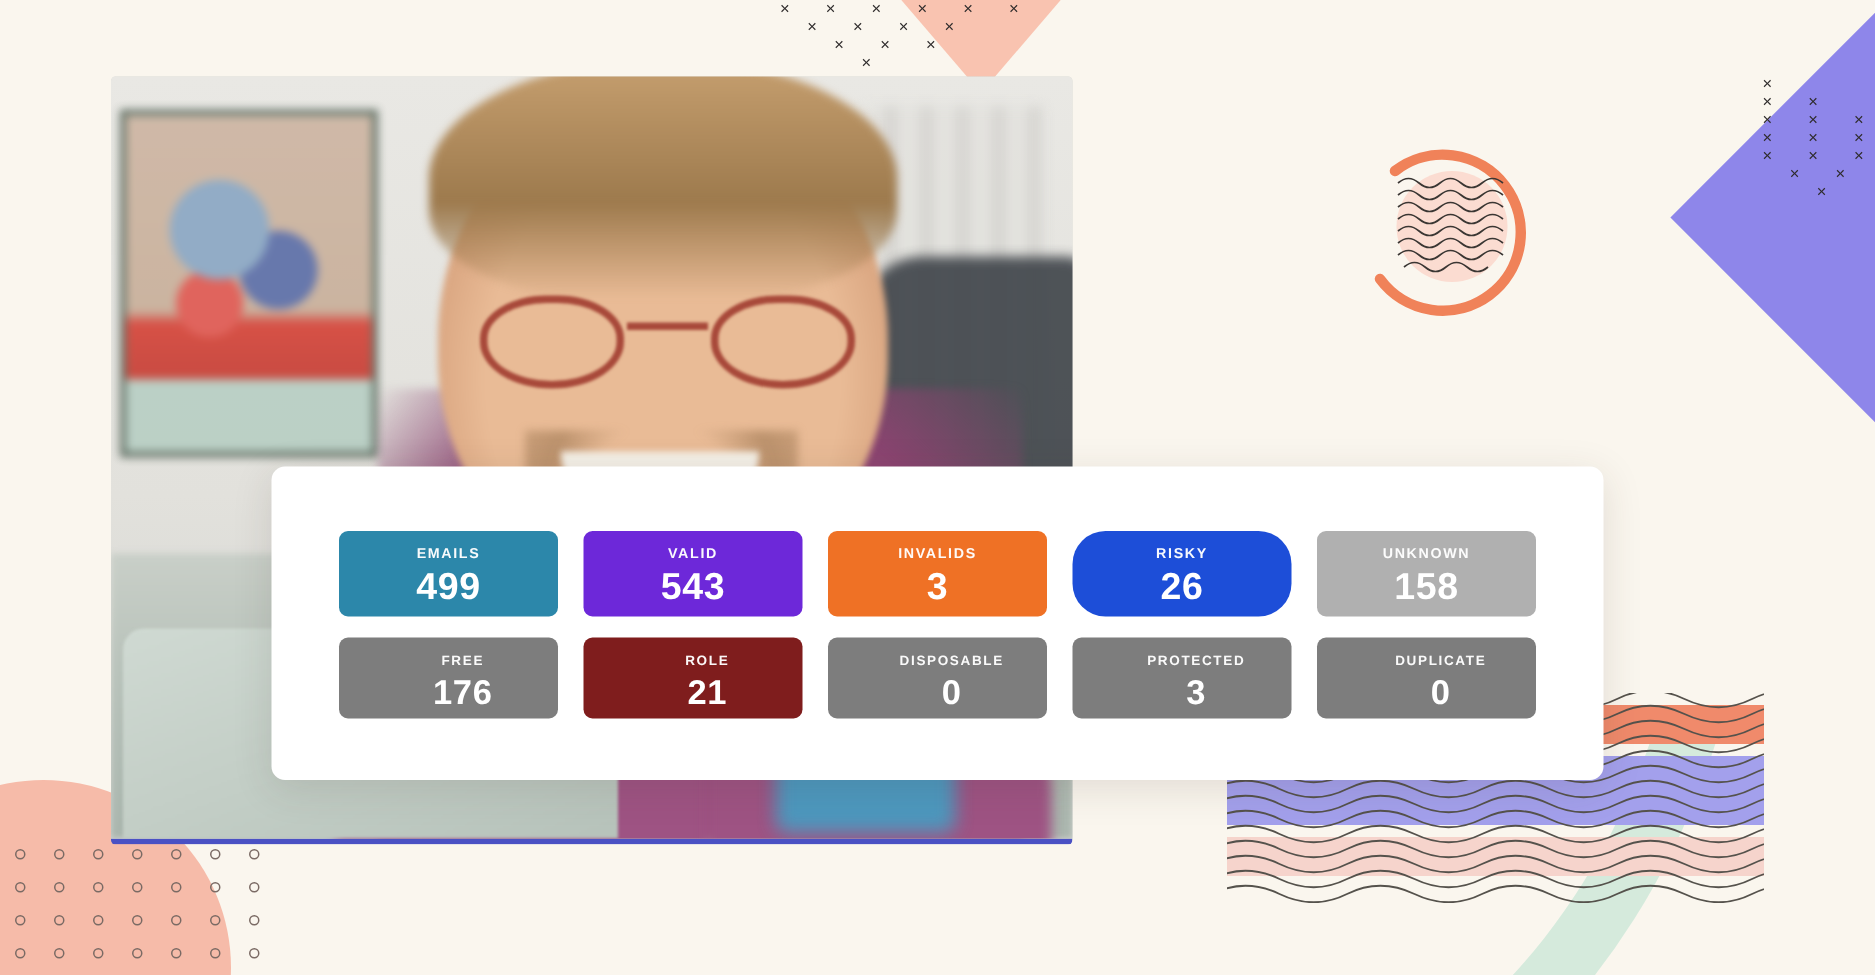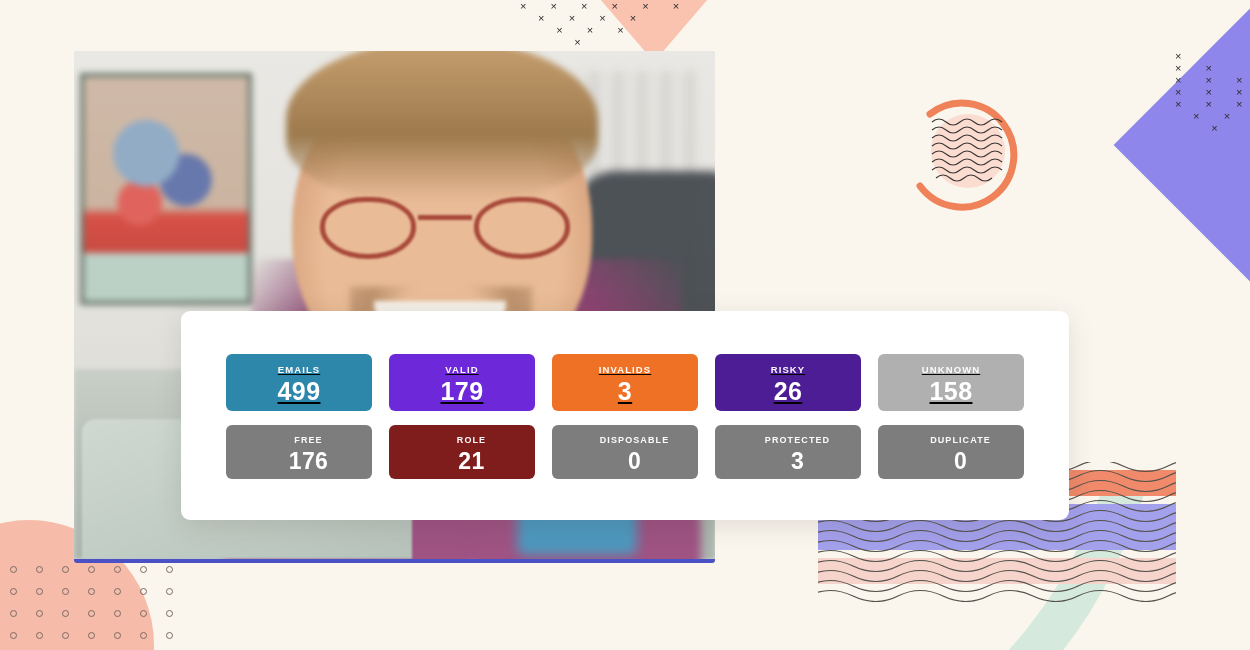--- a/index.html
+++ b/index.html
@@ -204,21 +204,21 @@
   #panel {
     position: absolute;
     left: 181px; top: 311px;
     width: 888px; height: 209px;
     background: #ffffff;
     border-radius: 9px;
     box-shadow: 0 6px 26px rgba(60,50,40,.13);
     padding: 43px 45px;
   }
   .stat-row { display: flex; }
-  .stat-row.primary { gap: 17px; margin-bottom: 14px; text-decoration: underline; }
+  .stat-row.primary { gap: 17px; margin-bottom: 14px; }
   .stat-row.secondary { gap: 17px; }
   .stat-card {
     flex: 1 1 0;
     border-radius: 6px;
     color: #ffffff;
     text-align: center;
     padding: 9px 4px 10px;
     user-select: none;
   }
   .stat-row.primary .stat-card { height: 57px; }
@@ -380,27 +380,27 @@
   </div>
 
   <div id="panel">
     <div class="stat-row primary" id="primary-stats">
         <div class="stat-card" style="background: rgb(44, 135, 170);">
           <div class="stat-label">EMAILS</div>
           <div class="stat-value">499</div>
         </div>
         <div class="stat-card" style="background: #6d28d9;">
           <div class="stat-label">VALID</div>
-          <div class="stat-value">179</div>
+          <div class="stat-value">543</div>
         </div>
         <div class="stat-card" style="background: rgb(239, 113, 37);">
           <div class="stat-label">INVALIDS</div>
           <div class="stat-value">3</div>
         </div>
-        <div class="stat-card" style="background: #4c1d95;">
+        <div class="stat-card" style="background: #1d4ed8; border-radius: 22px;">
           <div class="stat-label">RISKY</div>
           <div class="stat-value">26</div>
         </div>
         <div class="stat-card" style="background: rgb(176, 176, 176);">
           <div class="stat-label">UNKNOWN</div>
           <div class="stat-value">158</div>
         </div>
       </div>
     <div class="stat-row secondary" id="secondary-stats">
         <div class="stat-card" style="background: rgb(125, 125, 125);">

